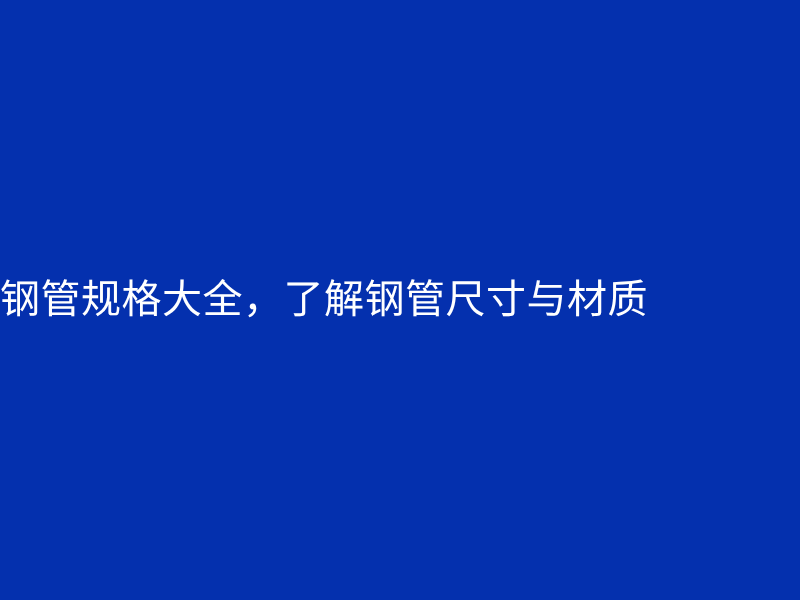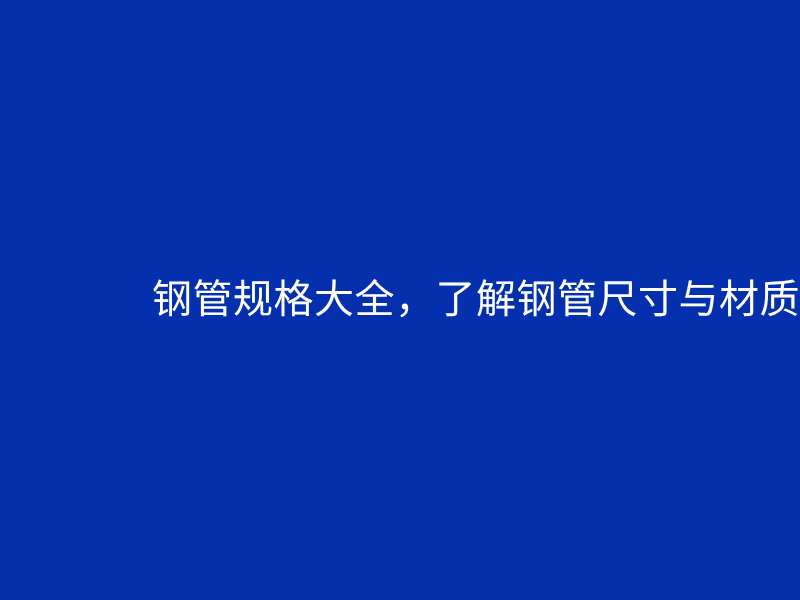--- a/index.html
+++ b/index.html
@@ -30,21 +30,21 @@
 
   
   .headline-wrap {
     position: absolute;
     left: 0;
     right: 0;
     top: 0;
     height: 600px;
     display: flex;
     align-items: center;
-    justify-content: flex-end;
+    justify-content: flex-start;
     
     padding-bottom: 0;
     box-sizing: border-box;
   }
 
   .headline {
     margin: 0;
     padding: 0;
     color: #ffffff;
     font-family: "DejaVu Sans", "Liberation Sans", sans-serif;

